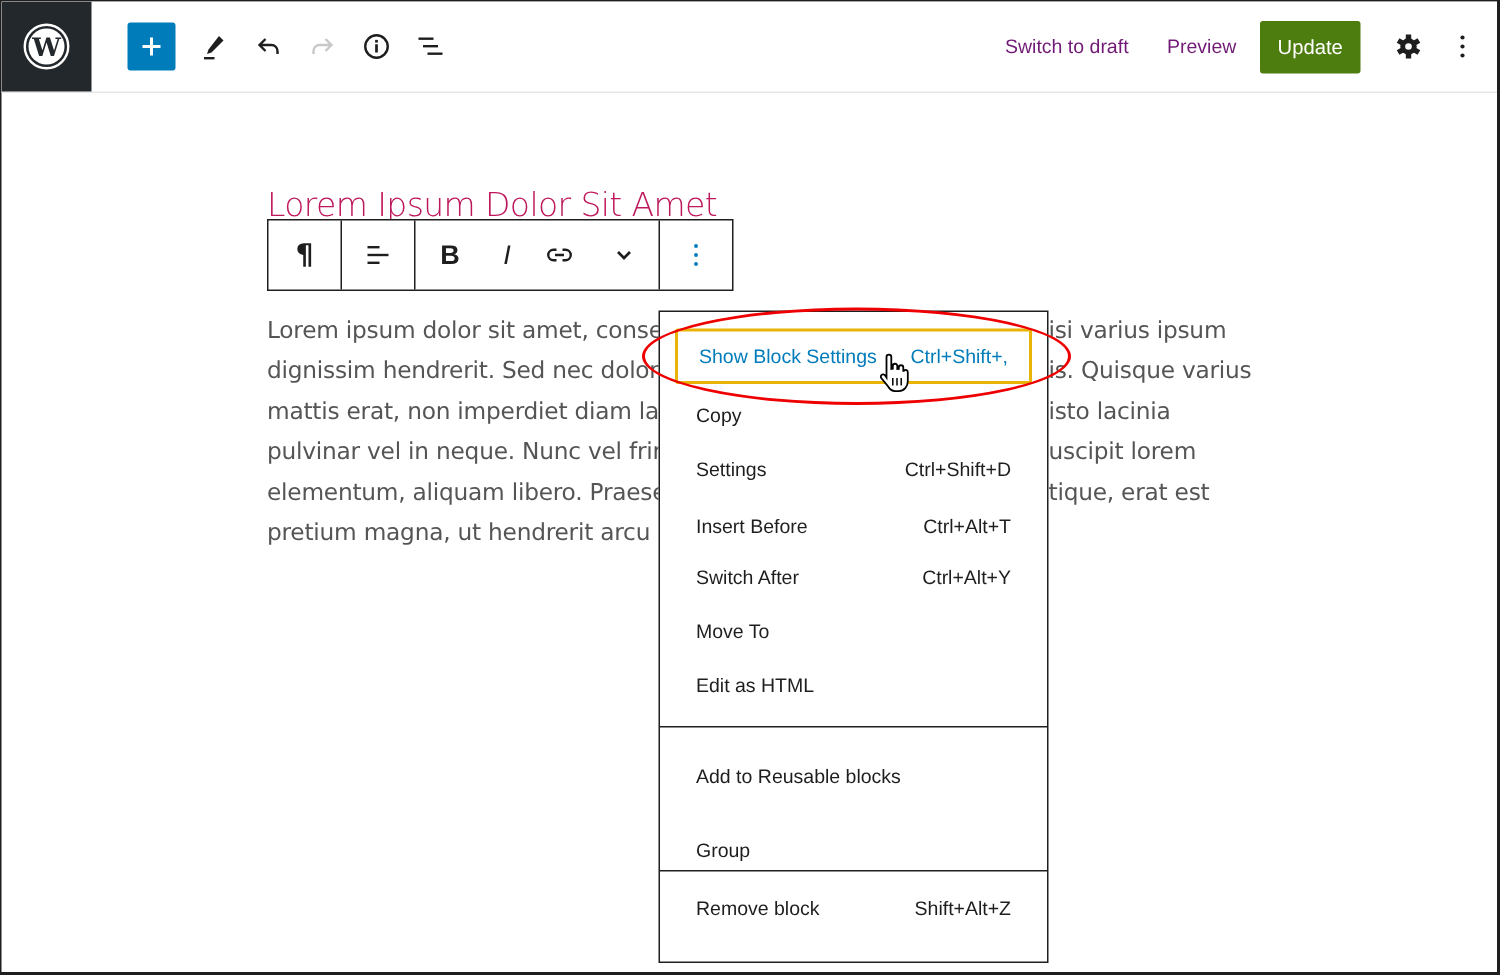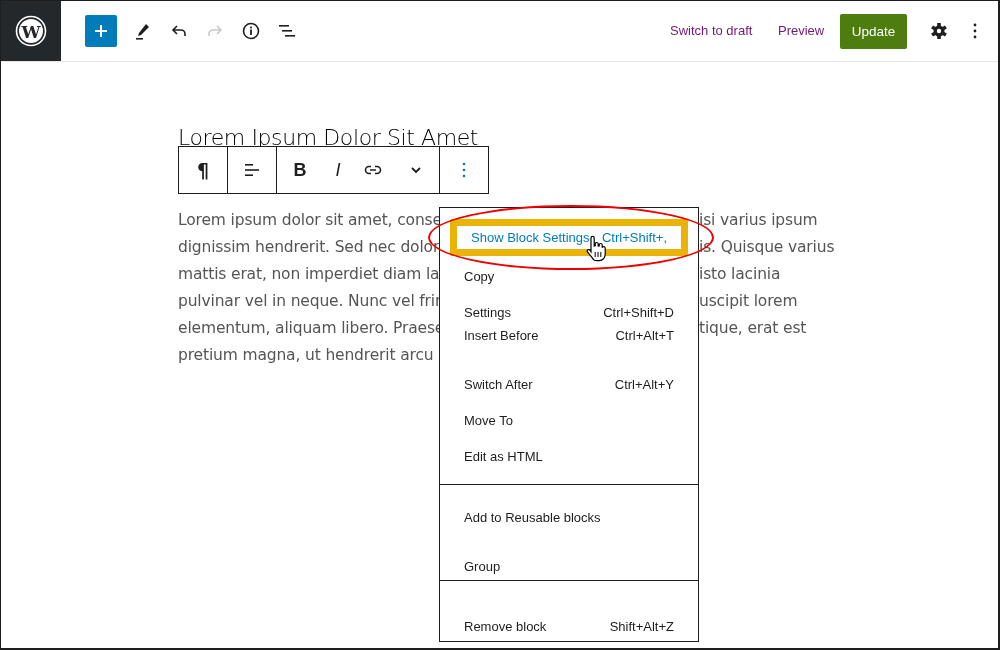--- a/index.html
+++ b/index.html
@@ -10,31 +10,31 @@
   
   .topbar { position: absolute; left: 0; top: 0; width: 1000px; height: 61px; border-bottom: 1px solid #e6e6e6; background: #fff; }
   .wp-logo { position: absolute; left: 0; top: 0; width: 60px; height: 60px; background: #23282d; display: flex; align-items: center; justify-content: center; }
   .wp-logo svg { width: 32px; height: 32px; }
   .tb-btn { position: absolute; top: 14px; width: 32px; height: 32px; display: flex; align-items: center; justify-content: center; }
   .add-btn { left: 84px; background: #007cba; border-radius: 2px; }
   .tb-link { position: absolute; top: 22px; font-size: 13px; color: #701a75; font-family: "Liberation Sans", sans-serif; }
   .update-btn { position: absolute; left: 839px; top: 13px; width: 67px; height: 35px; background: #4d7c0f; color: #fff; border-radius: 2px; font-size: 13.5px; display: flex; align-items: center; justify-content: center; font-family: "Liberation Sans", sans-serif; }
 
   
-  .post-title { position: absolute; left: 177px; top: 124px; font-size: 22px; color: #000000; font-family: "DejaVu Sans", sans-serif; font-weight: 300; letter-spacing: -0.4px; }
+  .post-title { position: absolute; left: 177px; top: 124px; font-size: 22px; color: #be185d; font-family: "DejaVu Sans", sans-serif; font-weight: 300; letter-spacing: -0.4px; }
   .block-toolbar { position: absolute; left: 177px; top: 145px; width: 311px; height: 48px; border: 1px solid #1e1e1e; background: #fff; display: flex; }
   .bt-group { display: flex; align-items: center; border-right: 1px solid #1e1e1e; height: 100%; }
   .bt-group:last-child { border-right: none; }
   .bt-btn { width: 48px; height: 46px; display: flex; align-items: center; justify-content: center; font-size: 18px; color: #1e1e1e; }
   .paragraph { position: absolute; left: 177px; top: 206px; width: 660px; font-size: 15.5px; line-height: 27px; color: #555; font-family: "DejaVu Sans", sans-serif; letter-spacing: -0.15px; }
 
   
   .menu { position: absolute; left: 438px; top: 206px; width: 260px; height: 435px; background: #fff; border: 1px solid #1e1e1e; font-family: "Liberation Sans", sans-serif; font-size: 13px; color: #1e1e1e; }
   .menu-item { position: absolute; left: 24px; right: 24px; height: 20px; display: flex; justify-content: space-between; align-items: center; }
-  .menu-item.active { left: 10px; right: 10px; top: 11px; height: 37px; border: 7px solid #eab308; border-radius: 2px; color: #007cba; padding: 0 14px; }
+  .menu-item.active { left: 10px; right: 10px; top: 11px; height: 37px; border: 2px solid #eab308; border-radius: 2px; color: #007cba; padding: 0 14px; }
   .menu-sep { position: absolute; left: 0; right: 0; height: 1px; background: #1e1e1e; }
 
   .annot-ellipse { position: absolute; left: 427px; top: 204px; width: 286px; height: 65px; border: 2px solid #e00; border-radius: 50%; pointer-events: none; }
   .cursor { position: absolute; left: 584px; top: 234px; width: 22px; height: 28px; }
 </style>
 </head>
 <body>
 
 <div class="frame">
 
@@ -168,21 +168,21 @@
         <span>Ctrl+Shift+,</span>
       </div>
       <div class="menu-item" style="top: 58px;">
         <span>Copy</span>
         <span></span>
       </div>
       <div class="menu-item" style="top: 94px;">
         <span>Settings</span>
         <span>Ctrl+Shift+D</span>
       </div>
-      <div class="menu-item" style="top: 117px;">
+      <div class="menu-item" style="top: 132px;">
         <span>Insert Before</span>
         <span>Ctrl+Alt+T</span>
       </div>
       <div class="menu-item" style="top: 166px;">
         <span>Switch After</span>
         <span>Ctrl+Alt+Y</span>
       </div>
       <div class="menu-item" style="top: 202px;">
         <span>Move To</span>
         <span></span>
@@ -192,21 +192,21 @@
         <span></span>
       </div>
       <div class="menu-item" style="top: 299px;">
         <span>Add to Reusable blocks</span>
         <span></span>
       </div>
       <div class="menu-item" style="top: 348px;">
         <span>Group</span>
         <span></span>
       </div>
-      <div class="menu-item" style="top: 408px;">
+      <div class="menu-item" style="top: 387px;">
         <span>Remove block</span>
         <span>Shift+Alt+Z</span>
       </div>
       <div class="menu-sep" style="top: 276px;"></div>
       <div class="menu-sep" style="top: 372px;"></div>
     </div>
 
   <div class="annot-ellipse"></div>
 
   <svg class="cursor" viewBox="0 0 22 28">

